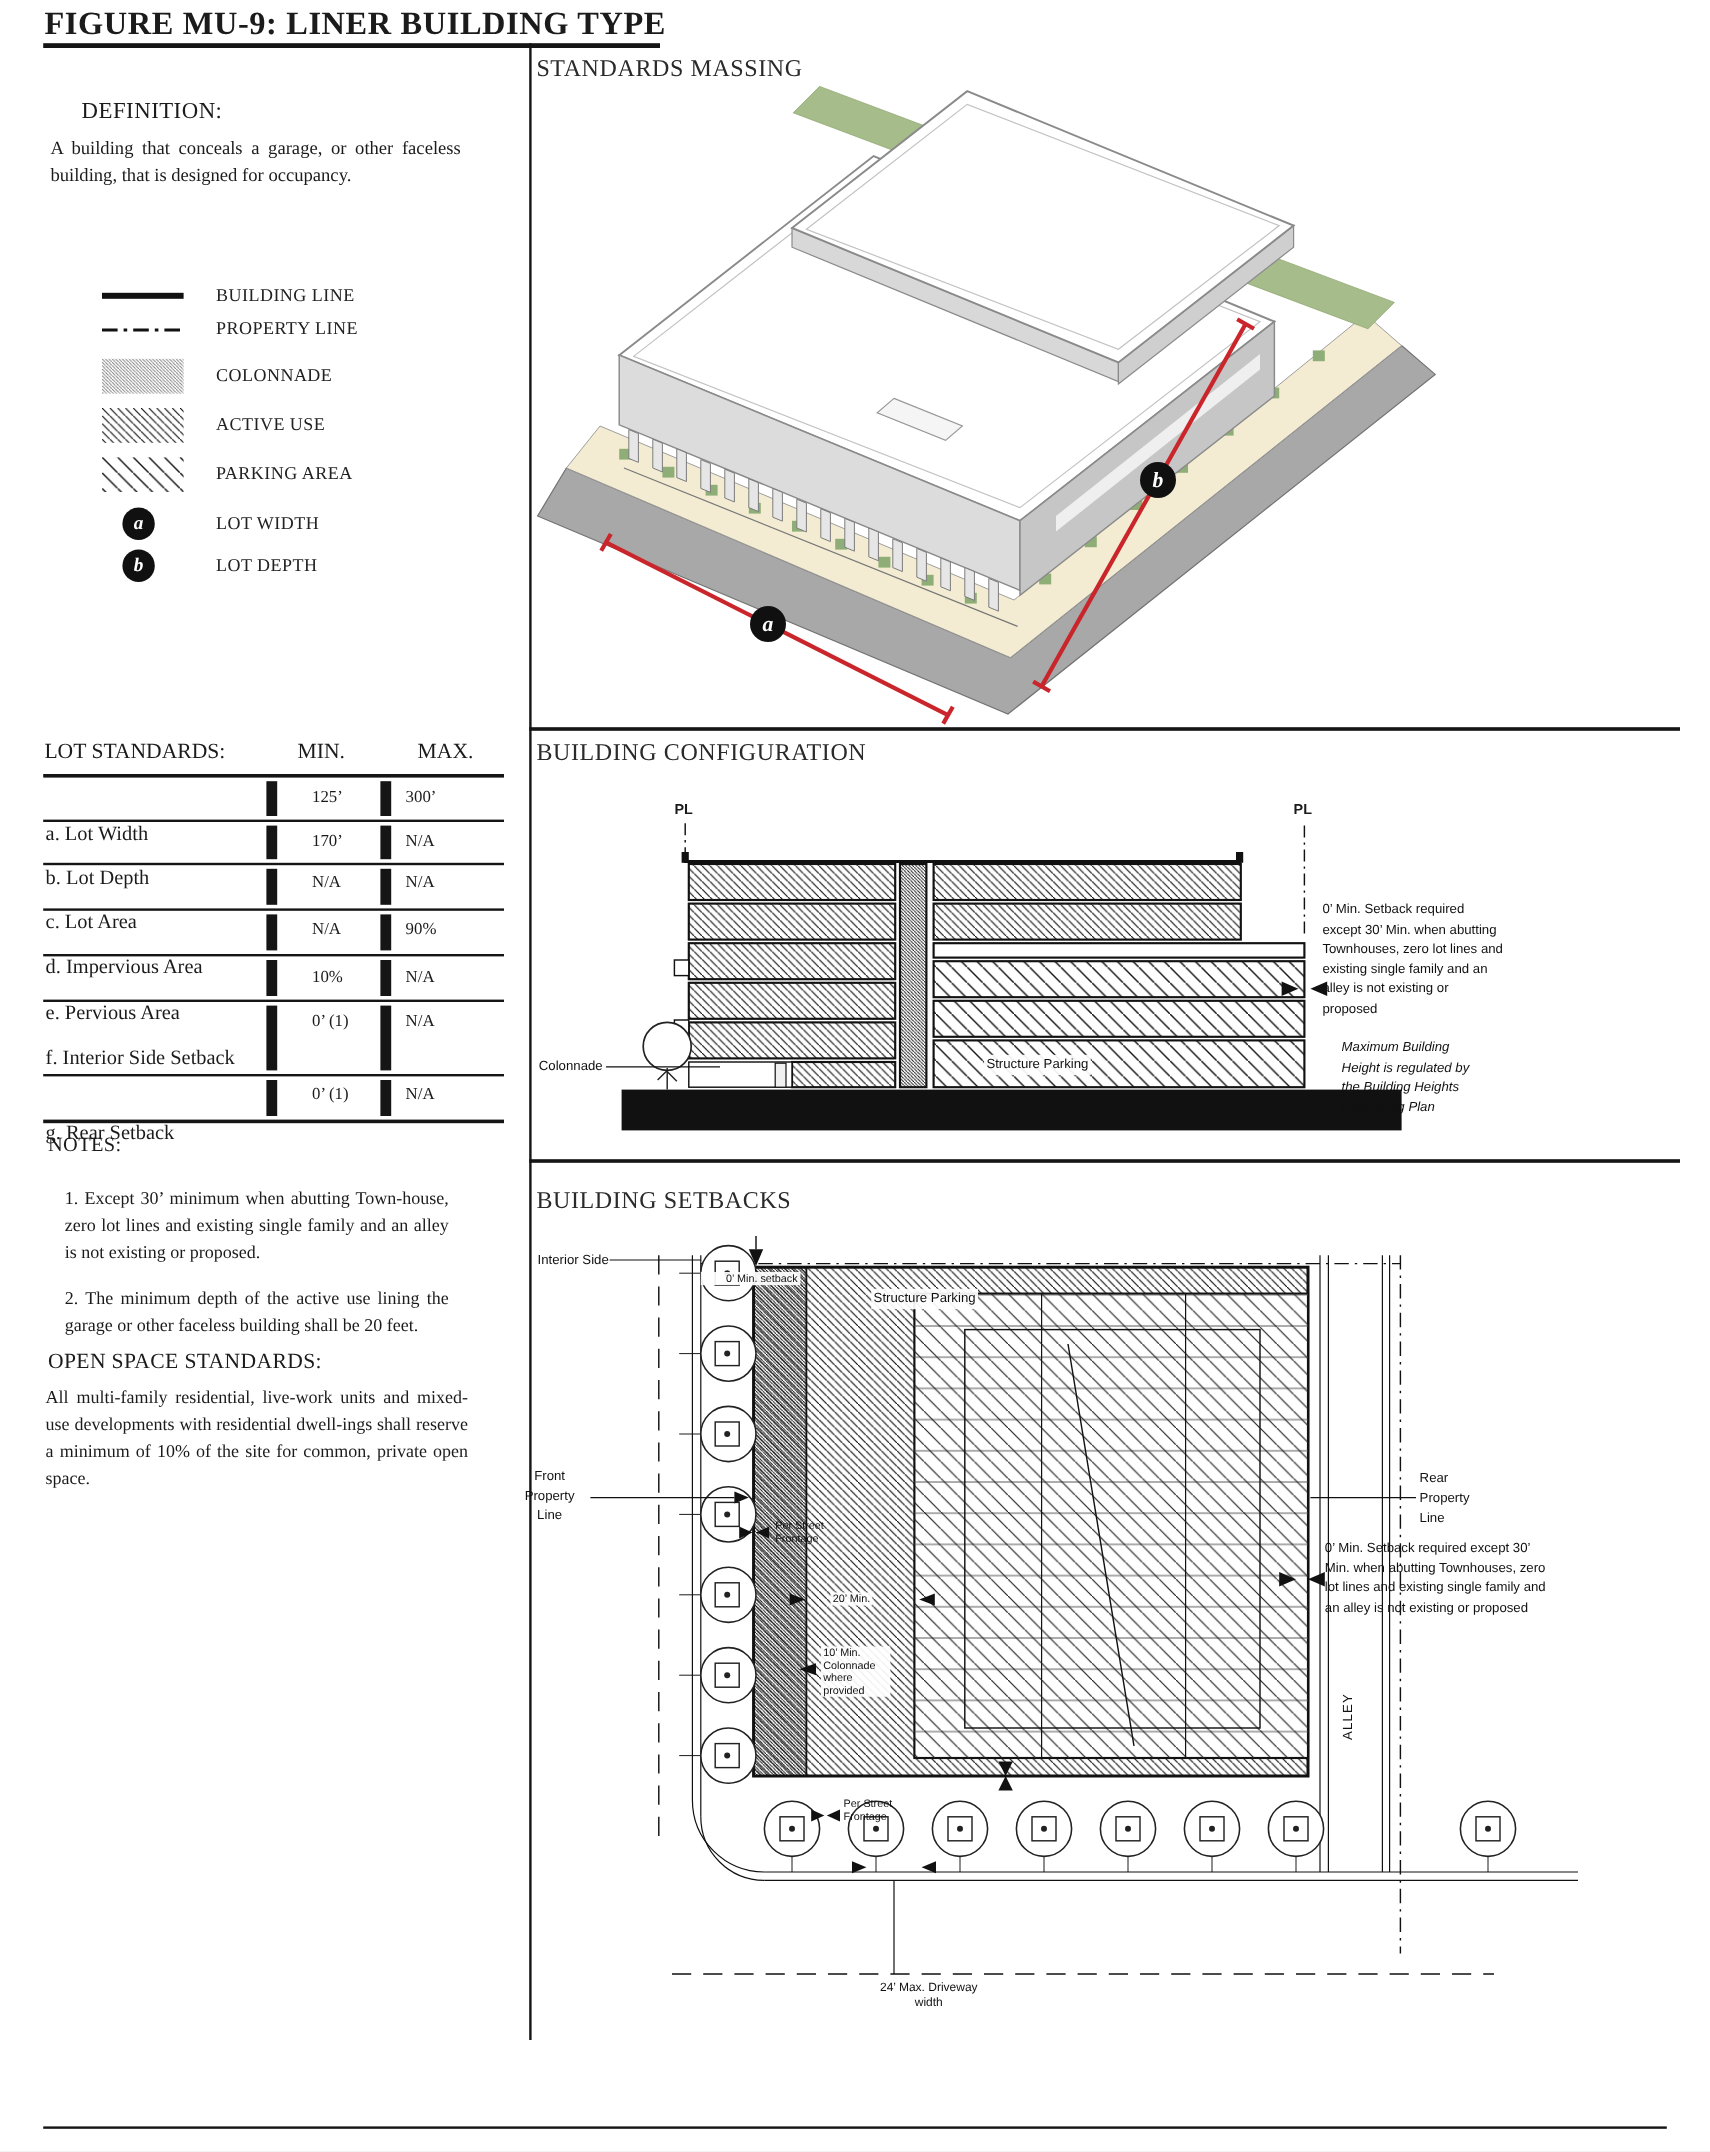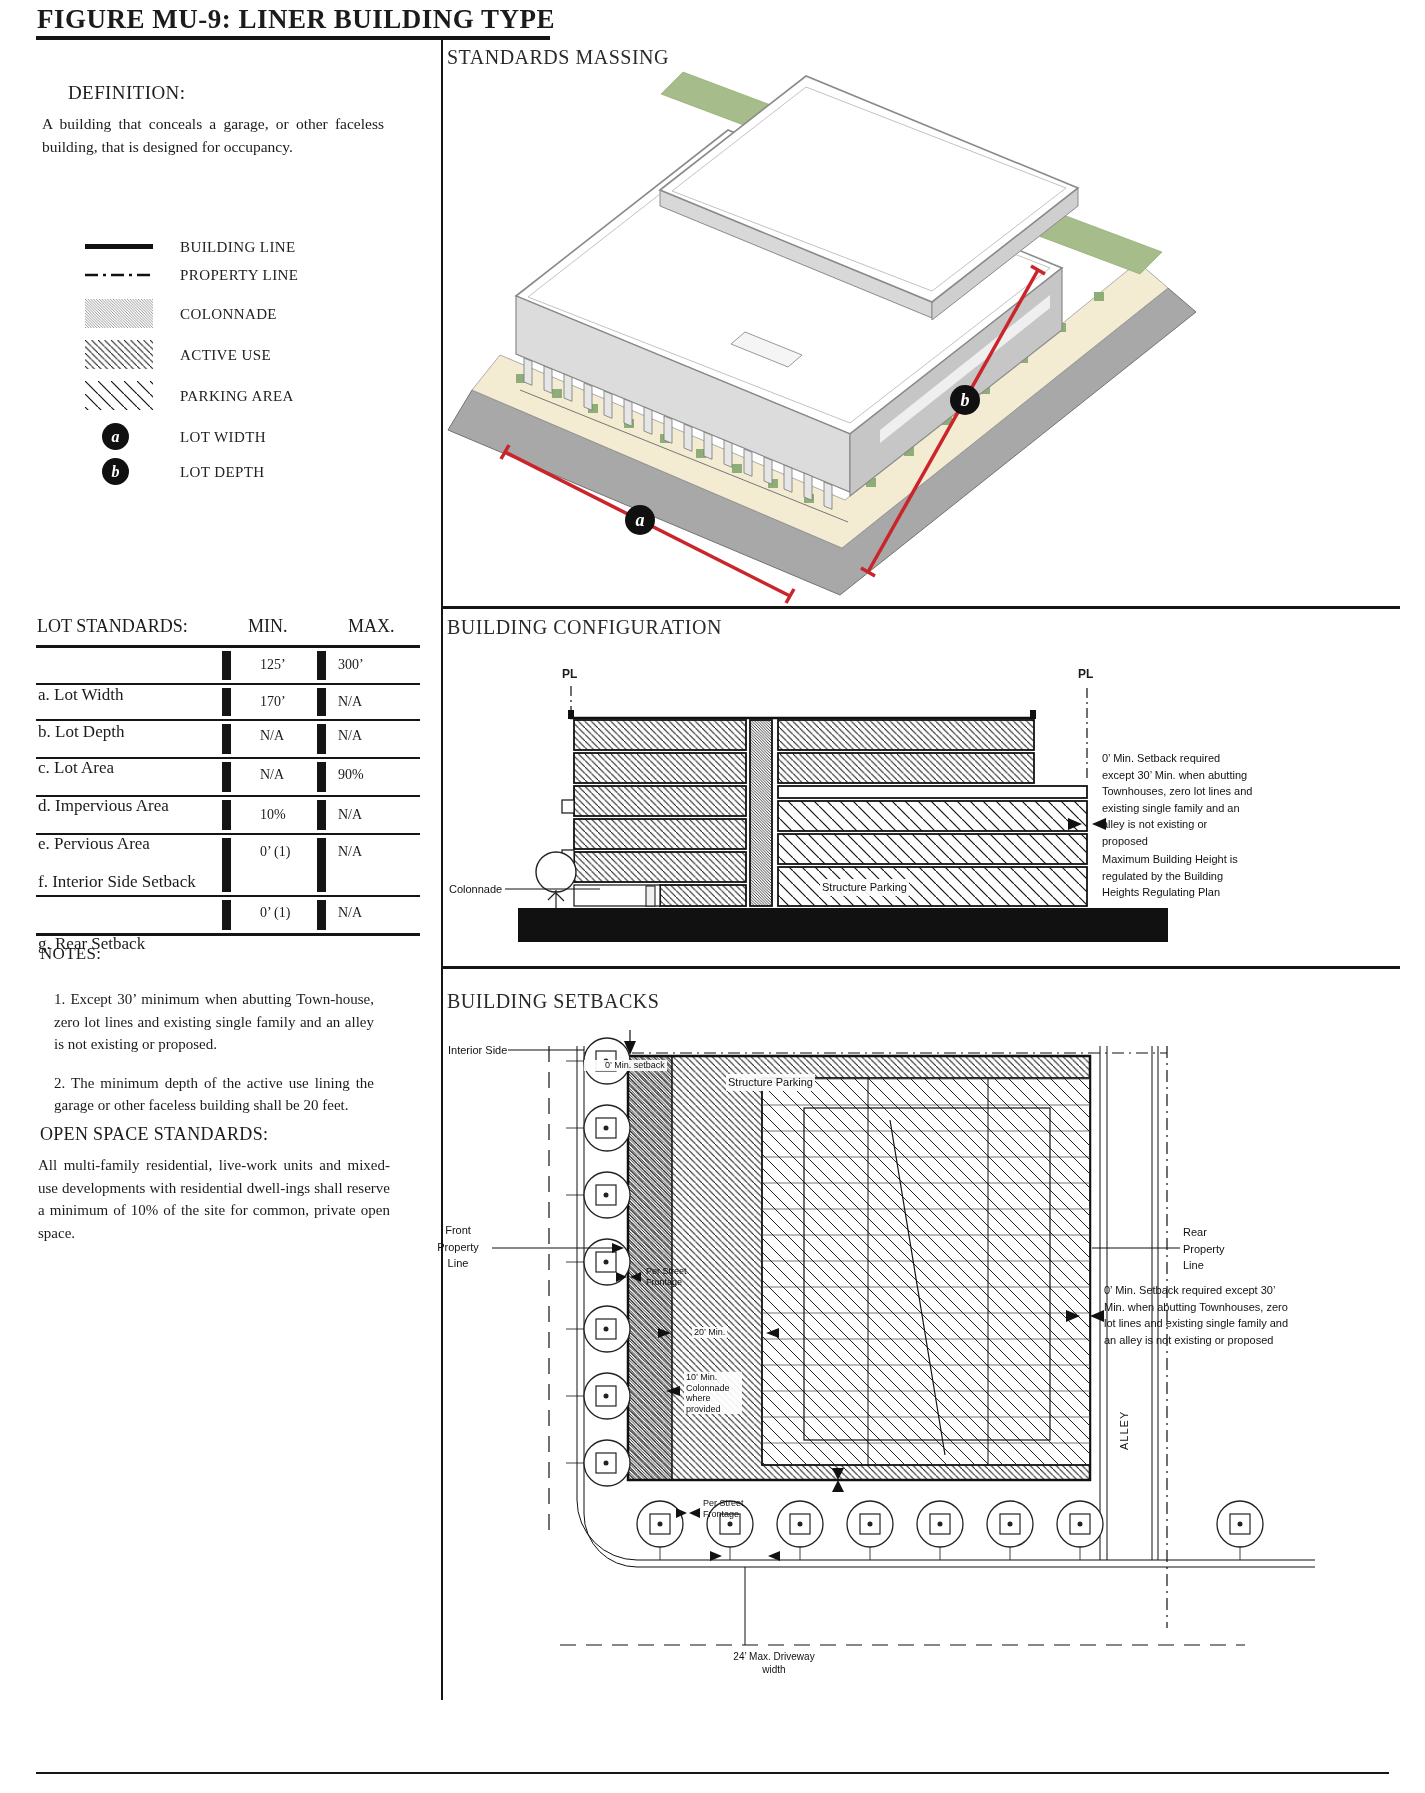--- a/index.html
+++ b/index.html
@@ -306,21 +306,21 @@
     <polygon points="1068,818 1068,830 1082,824" fill="#111"></polygon>
     <polygon points="1106,818 1106,830 1092,824" fill="#111"></polygon>
   </svg>
 
   <div class="abs pl-label" style="left:562px;top:667px;">PL</div>
   <div class="abs pl-label" style="left:1078px;top:667px;">PL</div>
   <div class="abs ann ann-11" style="left:449px;top:881px;">Colonnade</div>
   <div class="abs ann ann-11 wbg" style="left:820px;top:879px;">Structure Parking</div>
   <div class="abs ann ann-11" style="left:1102px;top:750px;width:152px;">
     <p style="margin:0 0 2px 0;">0’ Min. Setback required except 30’ Min. when abutting Townhouses, zero lot lines and existing single family and an alley is not existing or proposed</p>
-    <p style="margin:0;">Maximum Building Height is regulated by the Building Heights Regulating Plan</p>
+    <p style="margin:16px;font-style:italic;">Maximum Building Height is regulated by the Building Heights Regulating Plan</p>
   </div>
 
   <div class="abs sec-title" style="left:447px;top:990px;">BUILDING SETBACKS</div>
 
   <svg style="left:440px;top:1028px;" width="905" height="710" viewBox="440 1028 905 710">
 
     <line x1="549" y1="1046" x2="549" y2="1538" stroke="#111" stroke-width="1.2" stroke-dasharray="16 10"></line>
     <line x1="577" y1="1046" x2="577" y2="1500" stroke="#111" stroke-width="1"></line>
     <line x1="584" y1="1046" x2="584" y2="1514" stroke="#111" stroke-width="1"></line>
     <path d="M577,1500 A60,60 0 0 0 637,1560" fill="none" stroke="#111" stroke-width="1"></path>

